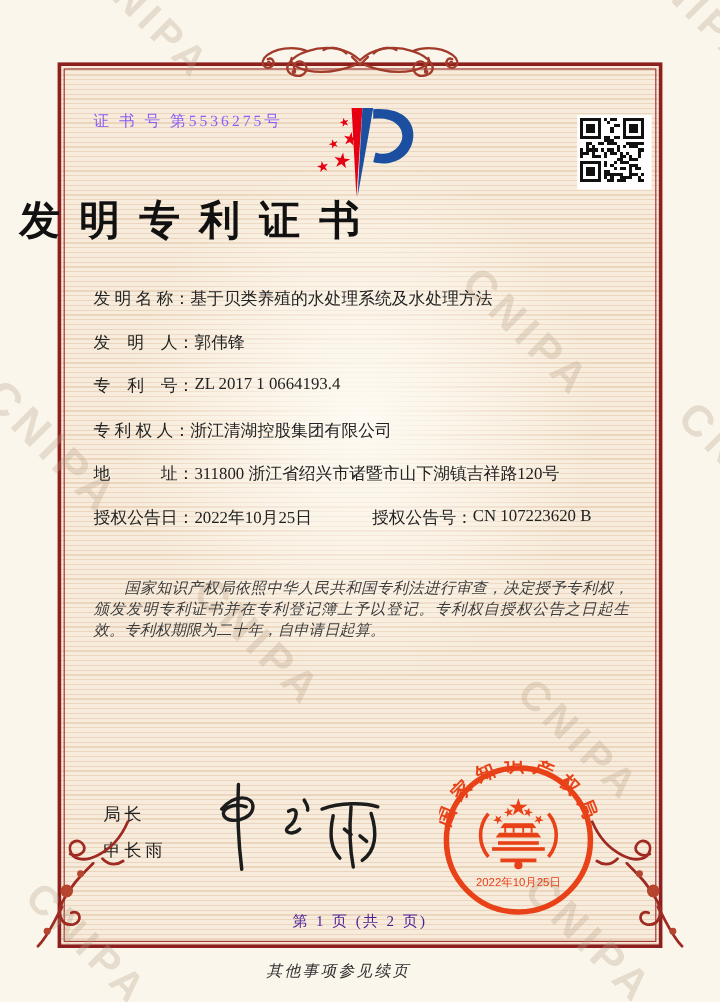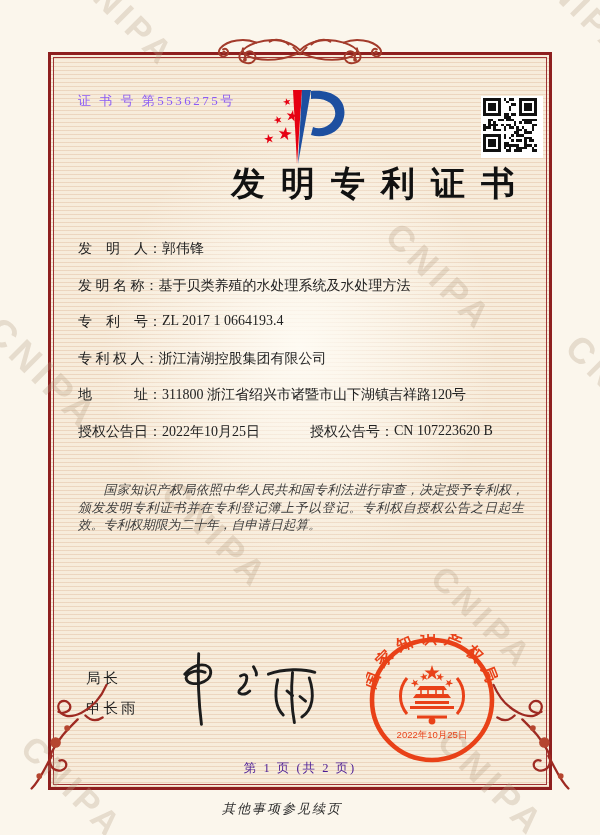--- a/index.html
+++ b/index.html
@@ -35,21 +35,21 @@
   
   .content{position:absolute;inset:0;z-index:3;}
   .cert-no{
     position:absolute;left:78px;top:92px;
     font-size:13px;letter-spacing:2.5px;color:#8b5cf6;
   }
   .logo{position:absolute;left:252px;top:86px;}
   .qr{position:absolute;left:481px;top:96px;width:58px;height:58px;background:#fff;padding:2px;}
   .title{
     position:absolute;left:0;top:161px;width:531px;
-    text-align:right;font-size:34px;font-weight:bold;color:#111;
+    text-align:left;font-size:34px;font-weight:bold;color:#111;
     letter-spacing:16px;text-indent:16px;
   }
   .fields{position:absolute;left:78px;top:240px;width:450px;}
   .field-row{position:relative;height:36.5px;font-size:14px;display:flex;}
   .field-label{white-space:pre;color:#222;}
   .field-value{white-space:pre;color:#222;}
   .pair2{position:absolute;left:232px;top:0;display:flex;}
   .legal{
     position:absolute;left:78px;top:482px;width:446px;
     font-size:12.8px;line-height:17.6px;color:#3d3d3d;
@@ -269,26 +269,26 @@
         <rect x="14" y="20" width="1" height="1"></rect>
         <rect x="19" y="20" width="1" height="1"></rect>
         <rect x="20" y="20" width="1" height="1"></rect>
       </svg>
   </div>
 
   <div class="title">发明专利证书</div>
 
   <div class="fields">
     <div class="field-row">
+      <span class="field-label">发 明 名 称：</span>
+      <span class="field-value">基于贝类养殖的水处理系统及水处理方法</span>
+    </div>
+    <div class="field-row">
       <span class="field-label">发　明　人：</span>
       <span class="field-value">郭伟锋</span>
-    </div>
-    <div class="field-row">
-      <span class="field-label">发 明 名 称：</span>
-      <span class="field-value">基于贝类养殖的水处理系统及水处理方法</span>
     </div>
     <div class="field-row">
       <span class="field-label">专　利　号：</span>
       <span class="field-value">ZL 2017 1 0664193.4</span>
     </div>
     <div class="field-row">
       <span class="field-label">专 利 权 人：</span>
       <span class="field-value">浙江清湖控股集团有限公司</span>
     </div>
     <div class="field-row">

